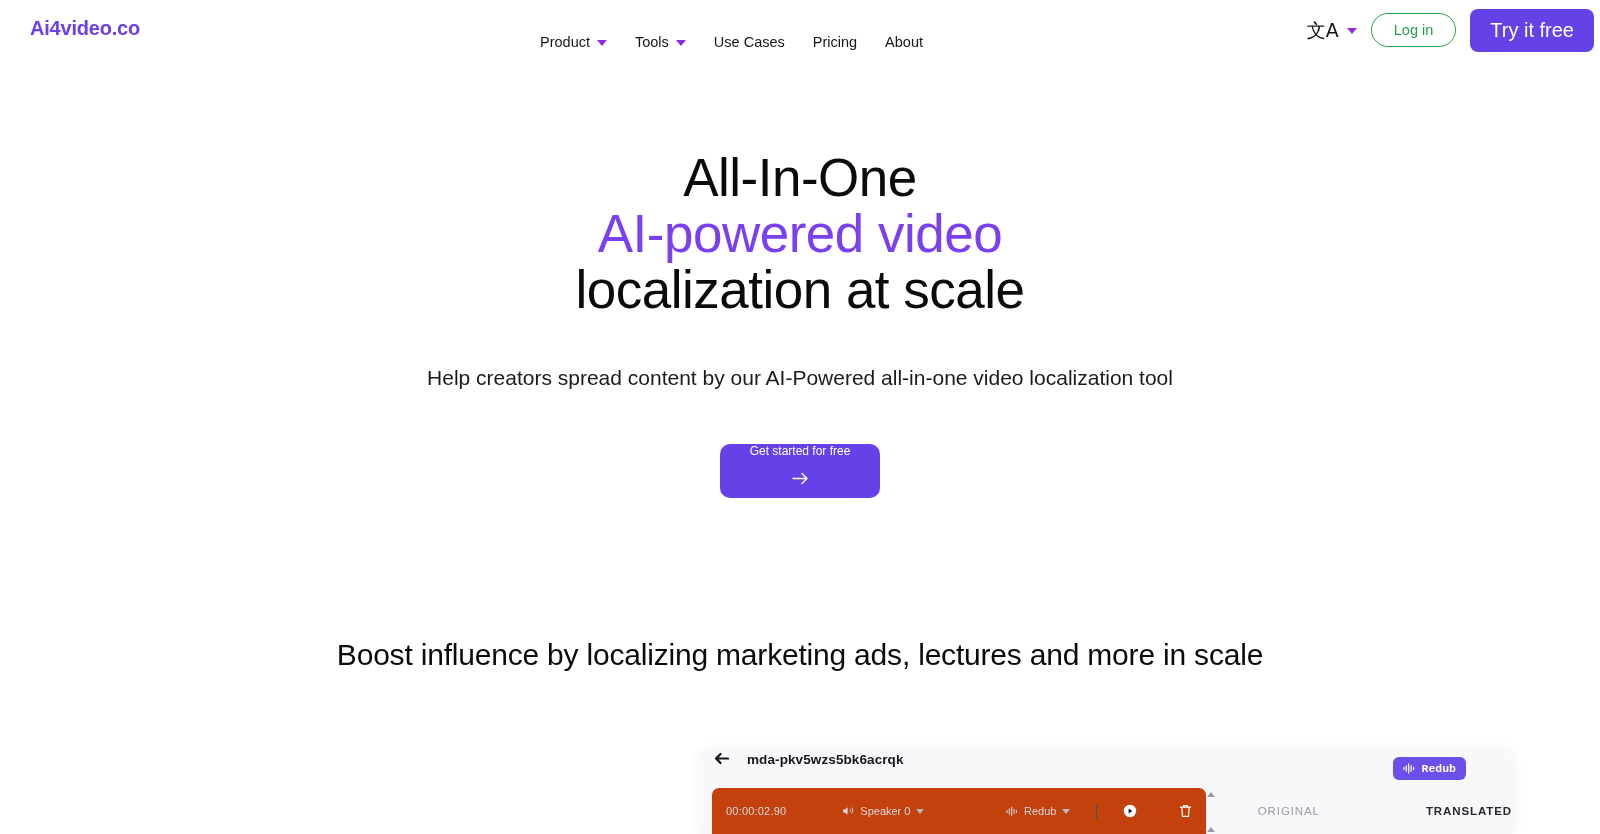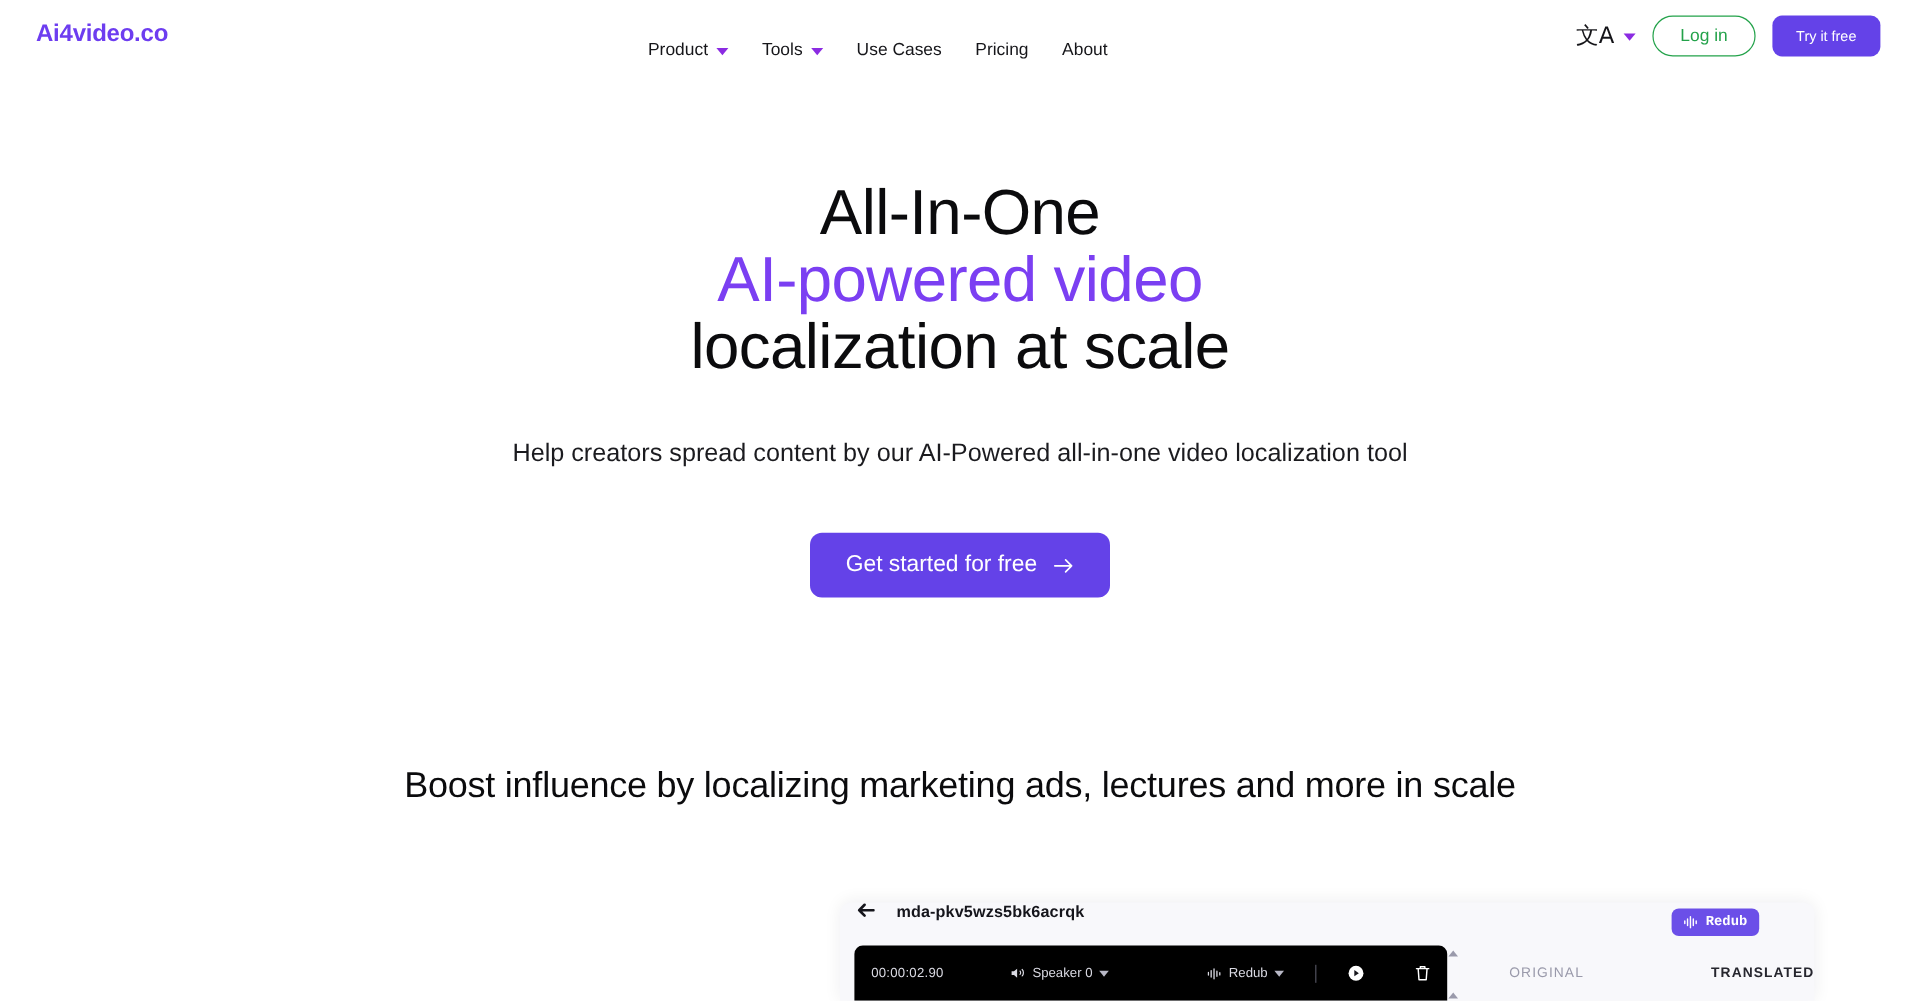--- a/index.html
+++ b/index.html
@@ -53,21 +53,21 @@
     width: 0; height: 0;
     border-left: 5px solid transparent;
     border-right: 5px solid transparent;
     border-top: 6px solid #8b2be2;
     display: inline-block;
     position: relative;
     top: 1px;
   }
   .header-right {
     position: absolute;
-    right: 33px;
+    right: 6px;
     top: 0;
     height: 60px;
     display: flex;
     align-items: center;
     gap: 14px;
   }
   .lang {
     display: flex;
     align-items: center;
     gap: 8px;
@@ -87,21 +87,21 @@
     font-size: 14.5px;
     padding: 8px 22px;
     cursor: pointer;
     font-family: "Liberation Sans", sans-serif;
   }
   .btn-try {
     background: #6442e8;
     color: #ffffff;
     border: none;
     border-radius: 8px;
-    font-size: 12px;
+    font-size: 20px;
     padding: 10px 20px;
     cursor: pointer;
     font-family: "Liberation Sans", sans-serif;
   }
 
   
   .hero {
     text-align: center;
     padding-top: 90px;
   }
@@ -123,28 +123,29 @@
   .cta-wrap {
     margin-top: 52px;
     display: flex;
     justify-content: center;
   }
   .btn-cta {
     background: #6442e8;
     color: #ffffff;
     border: none;
     border-radius: 10px;
-    font-size: 19px;
+    font-size: 12px;
     height: 54px;
     padding: 0 30px;
     display: inline-flex;
     align-items: center;
     gap: 14px;
     cursor: pointer;
     font-family: "Liberation Sans", sans-serif;
+    flex-direction: column;
   }
   .arrow-ico { display: block; }
 
   
   .section-head {
     margin-top: 140px;
     text-align: center;
     font-size: 30px;
     font-weight: 400;
     color: #0b0b0d;
@@ -198,21 +199,21 @@
   .editor-body {
     position: relative;
     height: 46px;
     display: flex;
   }
   .timeline-panel {
     position: relative;
     margin-left: 12px;
     width: 528px;
     height: 46px;
-    background: #000000;
+    background: #c2410c;
     border-radius: 7px 7px 0 0;
     display: flex;
     align-items: center;
     padding: 0 14px;
   }
   .tl-time {
     font-size: 11px;
     color: #d9d9e2;
     letter-spacing: 0.2px;
     margin-right: 56px;

